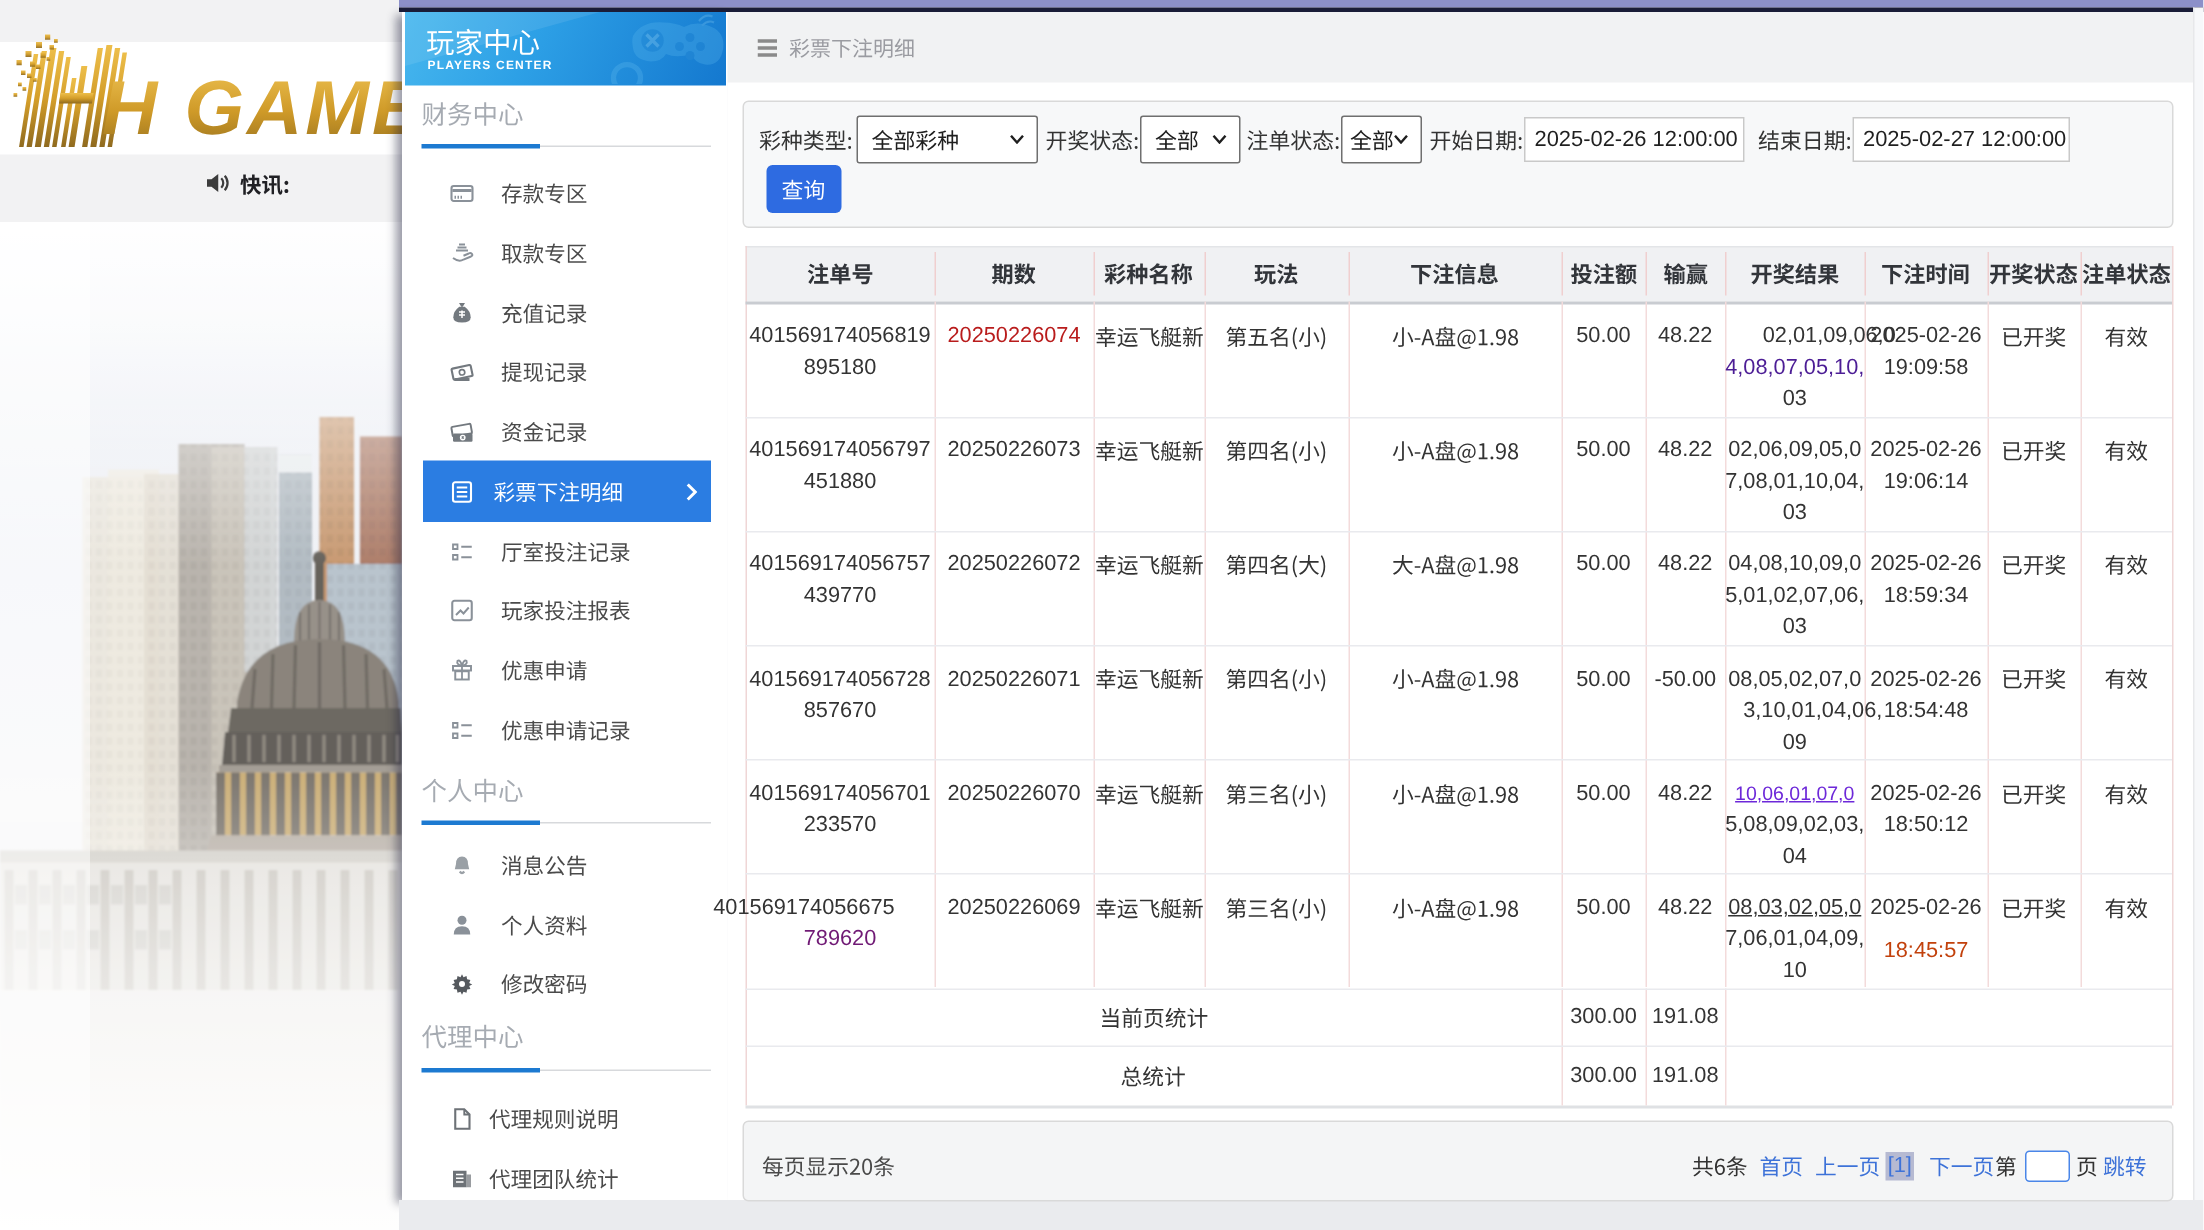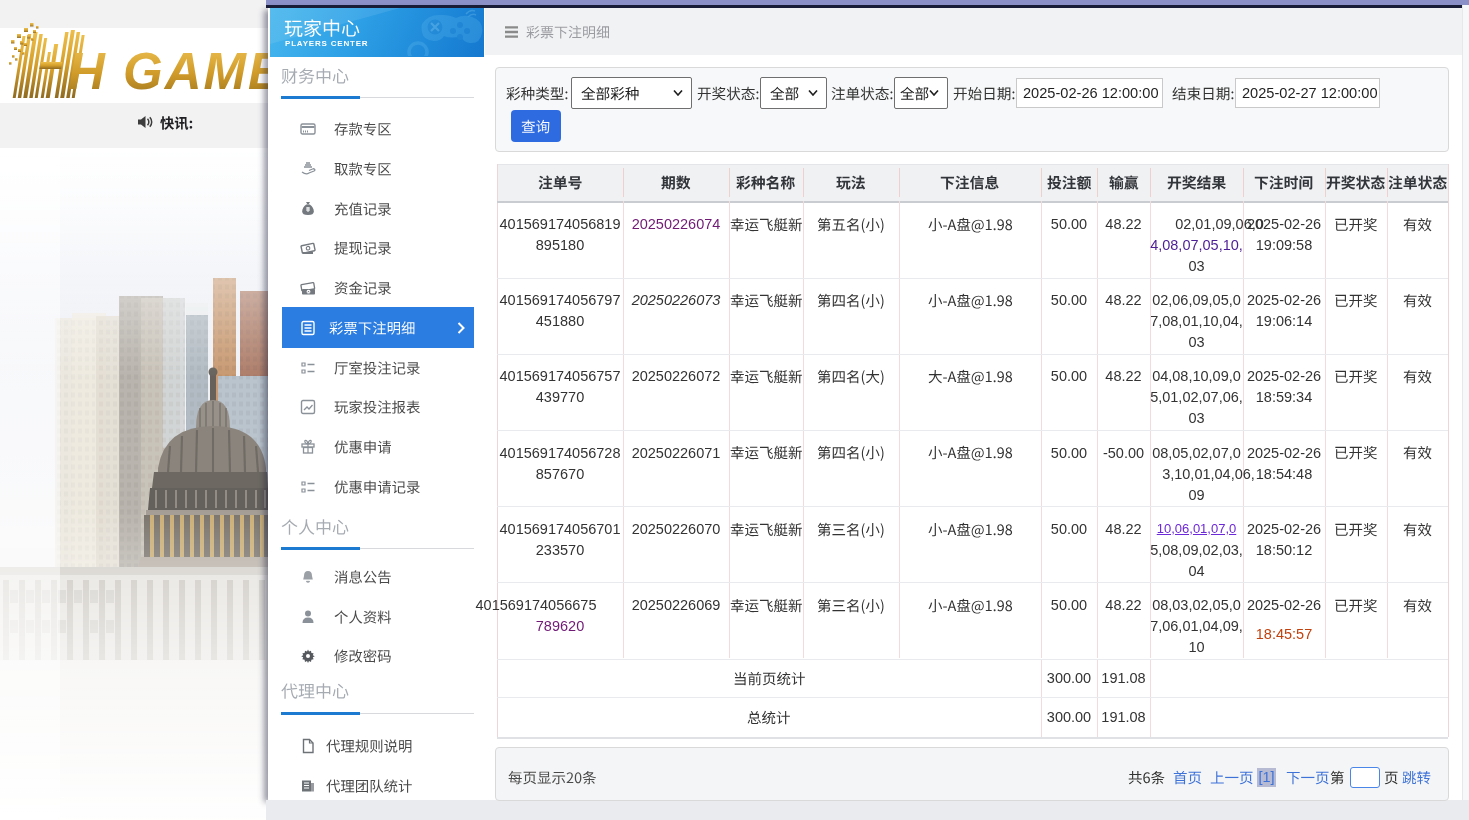--- a/index.html
+++ b/index.html
@@ -851,21 +851,21 @@
 <svg class="ab" style="left:1387.9px;top:173.2px;" width="60" height="19" viewBox="0 0 60 19">
     <g fill="#32353a" transform="translate(0,15.2) scale(0.014800)">
       <use href="#b6ce8" x="0"></use>
       <use href="#b5355" x="1000"></use>
       <use href="#b72b6" x="2000"></use>
       <use href="#b6001" x="3000"></use>
     </g>
   </svg>
 <div class="ab" style="font-size:14.5px;line-height:20.5px;color:#333;left:560.0px;top:214.1px;transform:translateX(-50%);">401569174056819</div>
 <div class="ab" style="font-size:14.5px;line-height:20.5px;color:#333;left:560.0px;top:235.1px;transform:translateX(-50%);">895180</div>
-<div class="ab" style="font-size:14.5px;line-height:20.5px;color:#701a75;left:676.0px;top:214.1px;transform:translateX(-50%);">20250226074</div>
+<div class="ab" style="font-size:14.5px;line-height:20.5px;color:#b91c1c;left:676.0px;top:214.1px;transform:translateX(-50%);">20250226074</div>
 <svg class="ab" style="left:729.8px;top:214.8px;" width="73" height="19" viewBox="0 0 73 19">
     <g fill="#333" transform="translate(0,15.1) scale(0.014500)">
       <use href="#a5e78" x="0"></use>
       <use href="#a8fd0" x="1000"></use>
       <use href="#a98de" x="2000"></use>
       <use href="#a8247" x="3000"></use>
       <use href="#a65b0" x="4000"></use>
     </g>
   </svg>
 <svg class="ab" style="left:817.1px;top:214.8px;" width="68" height="19" viewBox="0 0 68 19">
@@ -906,21 +906,21 @@
     </g>
   </svg>
 <svg class="ab" style="left:1403.0px;top:214.8px;" width="29" height="19" viewBox="0 0 29 19">
     <g fill="#333" transform="translate(0,15.1) scale(0.014500)">
       <use href="#a6709" x="0"></use>
       <use href="#a6548" x="1000"></use>
     </g>
   </svg>
 <div class="ab" style="font-size:14.5px;line-height:20.5px;color:#333;left:560.0px;top:290.2px;transform:translateX(-50%);">401569174056797</div>
 <div class="ab" style="font-size:14.5px;line-height:20.5px;color:#333;left:560.0px;top:311.2px;transform:translateX(-50%);">451880</div>
-<div class="ab" style="font-size:14.5px;line-height:20.5px;color:#333;left:676.0px;top:290.2px;transform:translateX(-50%);font-style:italic;">20250226073</div>
+<div class="ab" style="font-size:14.5px;line-height:20.5px;color:#333;left:676.0px;top:290.2px;transform:translateX(-50%);">20250226073</div>
 <svg class="ab" style="left:729.8px;top:291.0px;" width="73" height="19" viewBox="0 0 73 19">
     <g fill="#333" transform="translate(0,15.1) scale(0.014500)">
       <use href="#a5e78" x="0"></use>
       <use href="#a8fd0" x="1000"></use>
       <use href="#a98de" x="2000"></use>
       <use href="#a8247" x="3000"></use>
       <use href="#a65b0" x="4000"></use>
     </g>
   </svg>
 <svg class="ab" style="left:817.1px;top:291.0px;" width="68" height="19" viewBox="0 0 68 19">
@@ -1161,21 +1161,21 @@
       <use href="#a76d8" x="1955"></use>
       <use href="#a40" x="2955"></use>
       <use href="#a31" x="3901"></use>
       <use href="#a2e" x="4456"></use>
       <use href="#a39" x="4734"></use>
       <use href="#a38" x="5289"></use>
     </g>
   </svg>
 <div class="ab" style="font-size:14.5px;line-height:20.5px;color:#333;left:1069.0px;top:595.0px;transform:translateX(-50%);">50.00</div>
 <div class="ab" style="font-size:14.5px;line-height:20.5px;color:#333;left:1123.5px;top:595.0px;transform:translateX(-50%);">48.22</div>
-<div class="ab" style="font-size:14.5px;line-height:20.5px;color:#333;left:1196.5px;top:595.0px;transform:translateX(-50%);">08,03,02,05,0</div>
+<div class="ab" style="font-size:14.5px;line-height:20.5px;color:#333;left:1196.5px;top:595.0px;transform:translateX(-50%);text-decoration:underline;">08,03,02,05,0</div>
 <div class="ab" style="font-size:14.5px;line-height:20.5px;color:#333;left:1196.5px;top:616.0px;transform:translateX(-50%);">7,06,01,04,09,</div>
 <div class="ab" style="font-size:14.5px;line-height:20.5px;color:#333;left:1196.5px;top:637.0px;transform:translateX(-50%);">10</div>
 <div class="ab" style="font-size:14.5px;line-height:20.5px;color:#333;left:1284.0px;top:595.0px;transform:translateX(-50%);">2025-02-26</div>
 <div class="ab" style="font-size:14.5px;line-height:20.5px;color:#c2410c;left:1284.0px;top:624px;transform:translateX(-50%);">18:45:57</div>
 <svg class="ab" style="left:1334.2px;top:595.8px;" width="44" height="19" viewBox="0 0 44 19">
     <g fill="#333" transform="translate(0,15.1) scale(0.014500)">
       <use href="#a5df2" x="0"></use>
       <use href="#a5f00" x="1000"></use>
       <use href="#a5956" x="2000"></use>
     </g>

